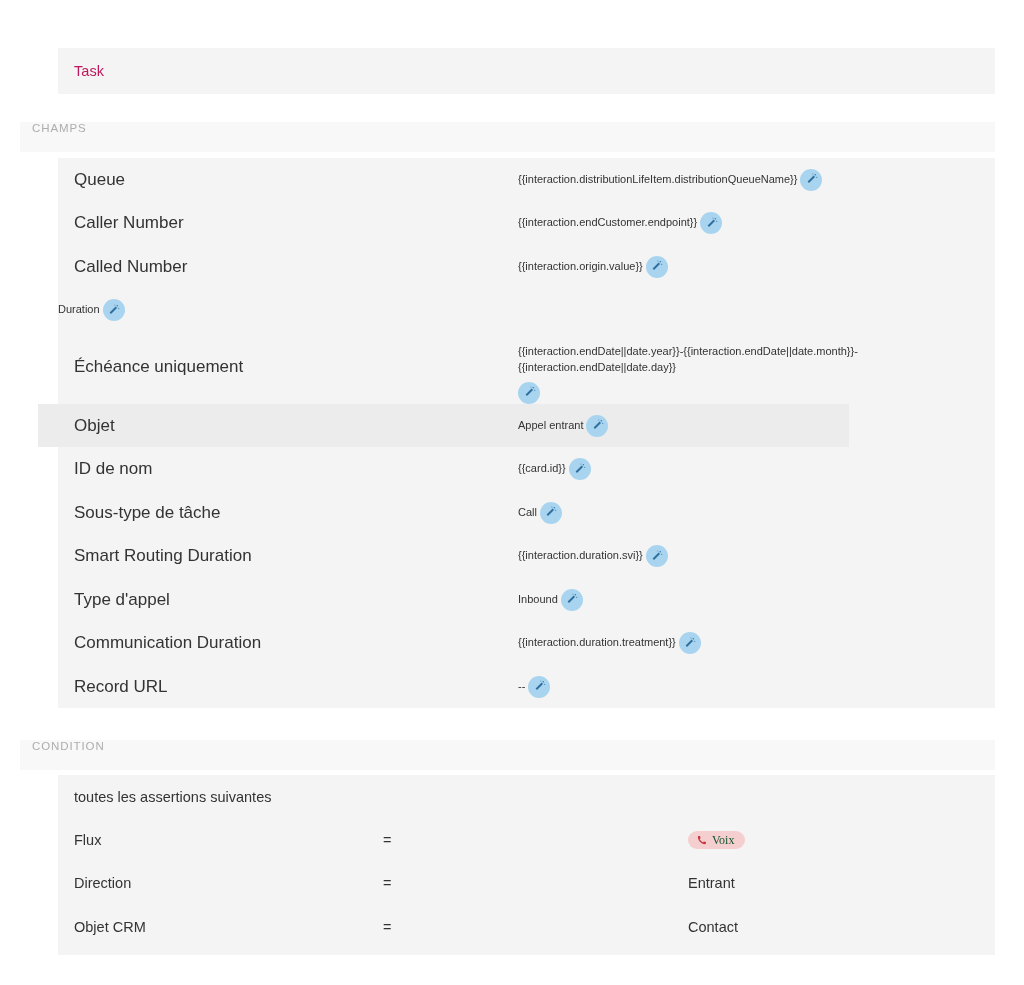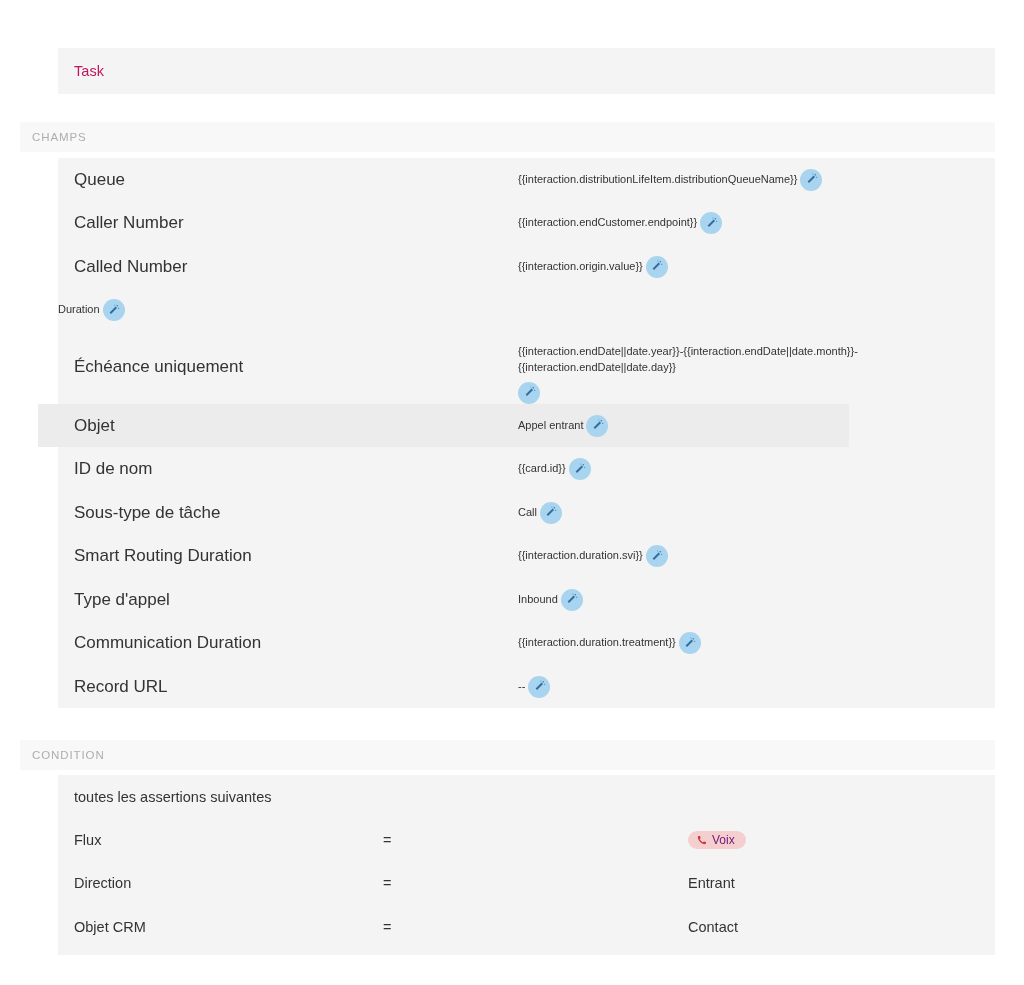--- a/index.html
+++ b/index.html
@@ -37,21 +37,20 @@
   }
 
   
   .section-band {
     position: absolute;
     left: 20px;
     width: 975px;
     height: 30px;
     background: #f8f8f8;
     display: flex;
-    align-items: center;
   }
   .section-band .band-text {
     padding-left: 12px;
     font-size: 11.5px;
     letter-spacing: 0.9px;
     color: #adadad;
   }
   .band-champs { top: 122px; }
   .band-condition { top: 740px; }
 
@@ -164,25 +163,26 @@
     color: #333333;
     display: flex;
     align-items: center;
   }
 
   .badge-voix {
     display: inline-flex;
     align-items: center;
     gap: 5px;
     background: #f5cfd0;
-    color: #701a75;
+    color: #14532d;
     border-radius: 11px;
     padding: 3px 11px 3px 9px;
     font-size: 12px;
     line-height: 1;
+    font-family: Liberation Serif, serif;
   }
   .badge-voix svg { display: block; }
 </style>
 </head>
 <body>
 
 <div class="page">
 
   <div class="task-row">
     <span class="task-label">Task</span>

